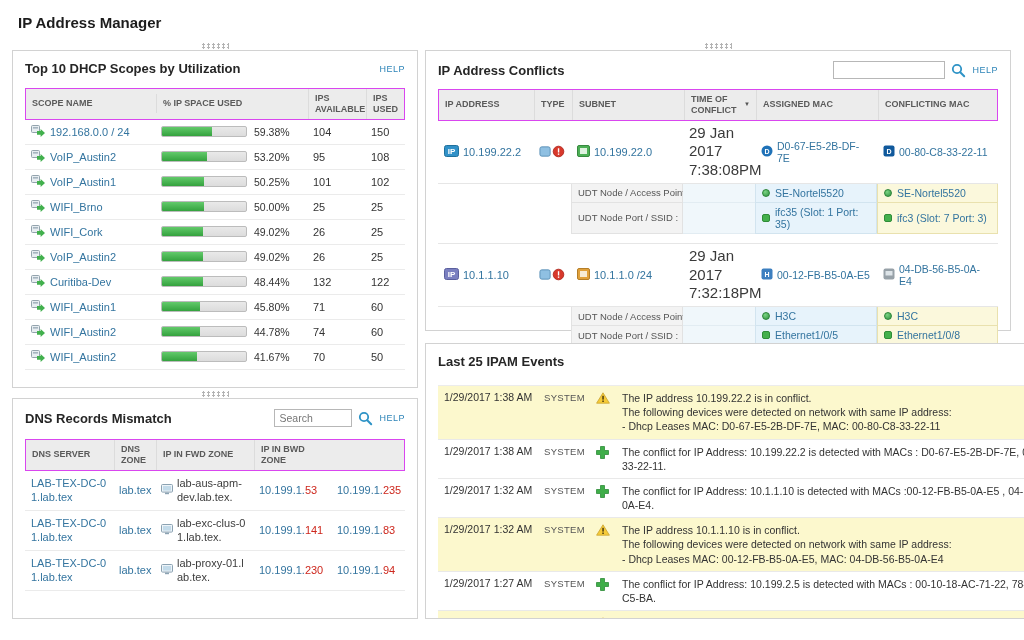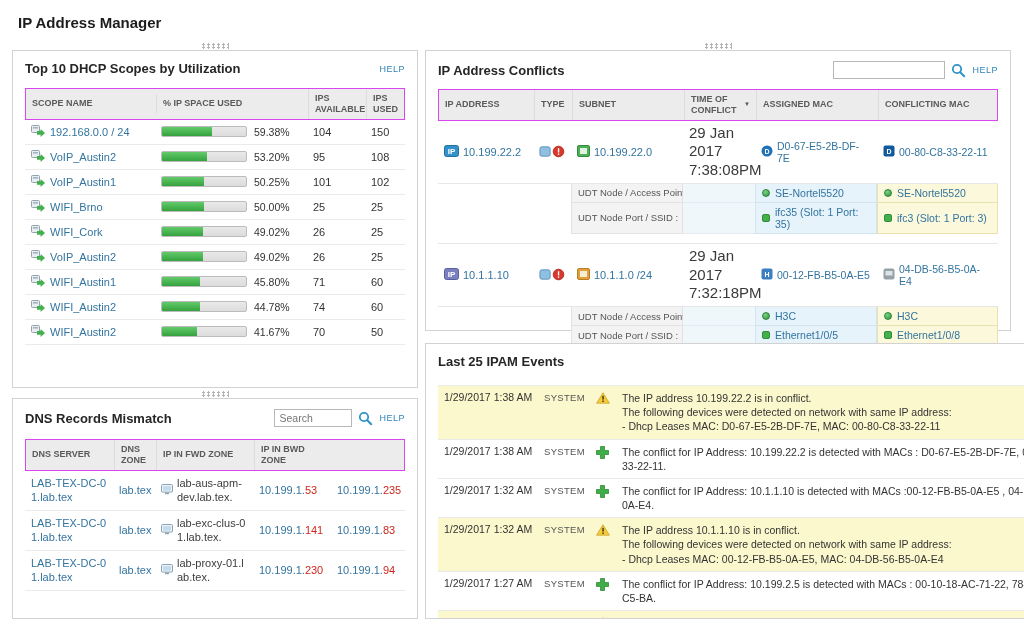--- a/index.html
+++ b/index.html
@@ -220,20 +220,38 @@
       <div class="cell num">26</div>
       <div class="cell num">25</div>
     </div>
     <div class="dhcp-row">
       <div class="cell scope-cell">
           <span><svg width="14" height="12" viewBox="0 0 14 12">
               <rect x=".5" y=".5" width="8" height="7" rx="1" fill="#e7edf1" stroke="#93a3ad"></rect>
               <rect x="2" y="2" width="5" height="1.6" fill="#a4b4be"></rect>
               <path d="M6 6h3.6V3.9L14 8l-4.4 4V9.8H6z" fill="#42b04d"></path>
             </svg></span>
+          <a class="link">Curitiba-Dev</a>
+        </div>
+      <div class="cell bar-cell">
+          <div class="bar">
+            <div class="bar-fill" style="width: 48.44%;"></div>
+          </div>
+          <span class="pct">48.44%</span>
+        </div>
+      <div class="cell num">132</div>
+      <div class="cell num">122</div>
+    </div>
+    <div class="dhcp-row">
+      <div class="cell scope-cell">
+          <span><svg width="14" height="12" viewBox="0 0 14 12">
+              <rect x=".5" y=".5" width="8" height="7" rx="1" fill="#e7edf1" stroke="#93a3ad"></rect>
+              <rect x="2" y="2" width="5" height="1.6" fill="#a4b4be"></rect>
+              <path d="M6 6h3.6V3.9L14 8l-4.4 4V9.8H6z" fill="#42b04d"></path>
+            </svg></span>
           <a class="link">WIFI_Austin1</a>
         </div>
       <div class="cell bar-cell">
           <div class="bar">
             <div class="bar-fill" style="width: 45.8%;"></div>
           </div>
           <span class="pct">45.80%</span>
         </div>
       <div class="cell num">71</div>
       <div class="cell num">60</div>
@@ -429,21 +447,21 @@
     <div class="con-sub">
       <div></div>
       <div class="sub-label">UDT Node Port / SSID :</div>
       <div class="sub-fill"></div>
       <div class="sub-assigned">
           <span class="sq"></span>
           <a class="link">ifc35 (Slot: 1 Port: 35)</a>
         </div>
       <div class="sub-conflicting">
           <span class="sq"></span>
-          <a class="link">ifc3 (Slot: 1 Port: 3)</a>
+          <a class="link">ifc3 (Slot: 7 Port: 3)</a>
         </div>
     </div>
     <div class="group-gap"></div>
 
     <div class="con-main" style="border-top:1px solid #e6e6e6;">
       <div class="cell">
           <span><svg width="15" height="12" viewBox="0 0 15 12">
               <rect x=".5" y=".5" width="14" height="11" rx="2" fill="#7a7fc0" stroke="#5a5f9e"></rect>
               <text x="7.5" y="9" font-size="8" font-weight="bold" fill="#fff" text-anchor="middle" font-family="Liberation Sans,sans-serif">IP</text>
             </svg></span>

